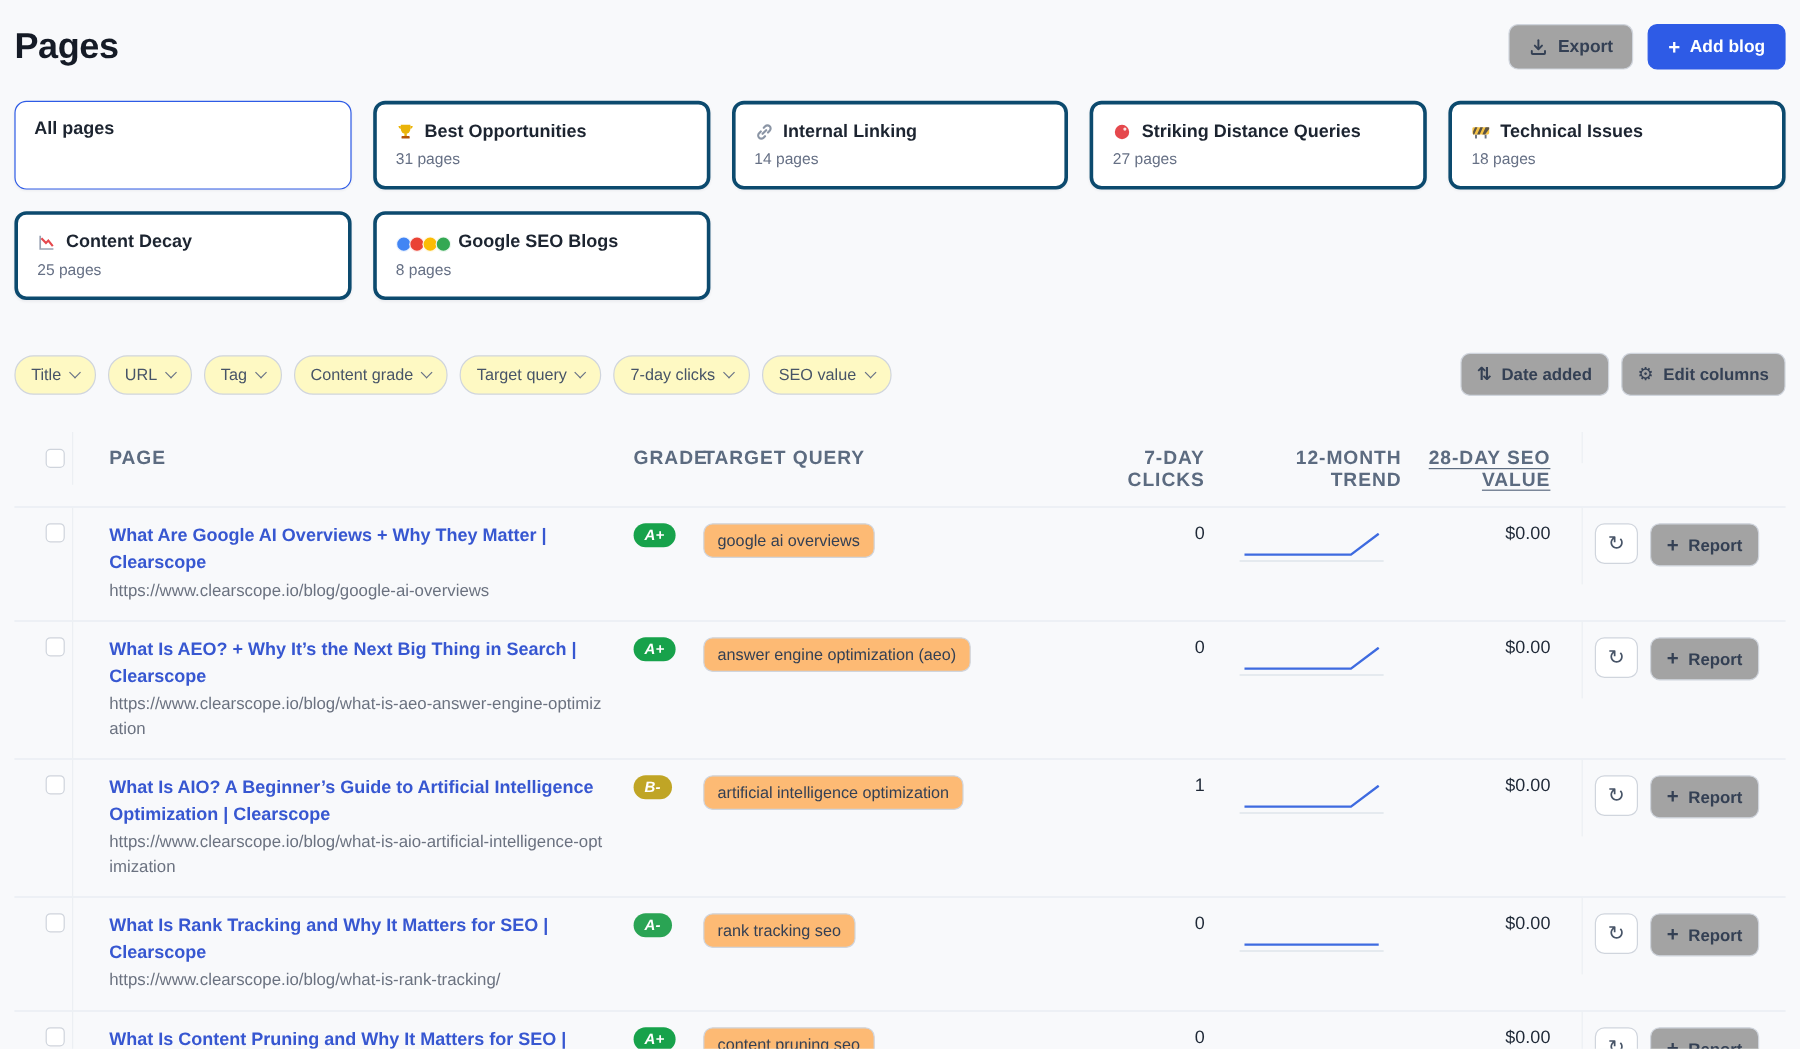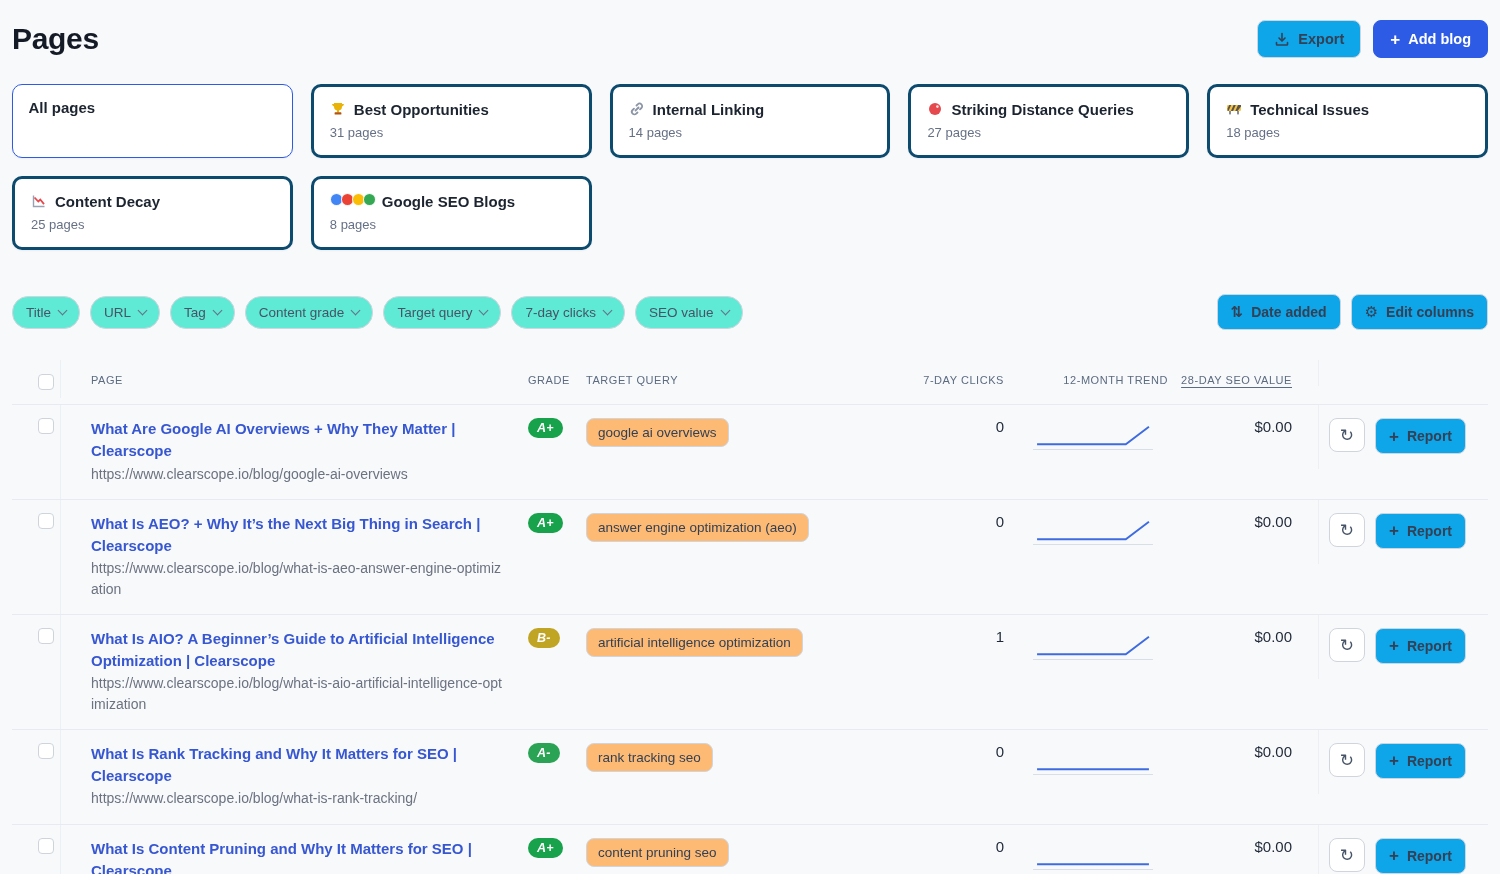--- a/index.html
+++ b/index.html
@@ -11,45 +11,45 @@
     color:#101828;
   }
   .page { padding:0 12px; }
 
   
   .topbar { display:flex; align-items:center; justify-content:space-between; padding:20px 0 26px; }
   .page-title { font-size:30px; font-weight:800; margin:0; letter-spacing:-0.3px; color:#151b26; }
   .topbar-actions { display:flex; gap:12px; }
   .btn {
     display:inline-flex; align-items:center; gap:8px;
-    background:#0ea5e9; border:1px solid #d0d5dd; border-radius:8px;
+    background:#a3a3a3; border:1px solid #d0d5dd; border-radius:8px;
     height:38px; padding:0 16px; font-size:14.5px; font-weight:600;
     color:#344054; cursor:pointer; font-family:inherit;
   }
   .btn-primary { background:var(--accent,#2e5be6); border-color:var(--accent,#2e5be6); color:#fff; }
   .plus { font-size:17px; font-weight:600; line-height:1; }
 
   
   .views-grid { display:grid; grid-template-columns:repeat(5,1fr); gap:18px; }
   .view-card {
     display:block; background:#fff; border:3px solid #0c4a6e; border-radius:10px;
     padding:14px 16px; height:74px; box-shadow:0 1px 2px rgba(16,24,40,.05);
     cursor:pointer; text-decoration:none; color:inherit;
   }
   .view-card.selected { border:1.5px solid var(--accent,#2e5be6); padding:13.5px 15.5px; }
-  .view-title { display:flex; align-items:flex-start; gap:8px; font-size:15px; font-weight:700; color:#1c2430; }
+  .view-title { display:flex; align-items:flex-end; gap:8px; font-size:15px; font-weight:700; color:#1c2430; }
   .vicon { display:inline-flex; width:16px; height:16px; flex:none; }
   .view-count { margin-top:7px; font-size:13px; color:#667085; }
   .gdots { display:inline-flex; align-items:center; flex:none; }
   .gdot { width:13px; height:13px; border-radius:50%; display:inline-block; margin-right:-2px; border:1px solid rgba(255,255,255,.9); }
 
   
   .filter-row { display:flex; align-items:center; gap:10px; margin-top:44px; }
   .chip {
-    display:inline-flex; align-items:center; background:#5eead4; border:1px solid #d0d5dd;
+    display:inline-flex; align-items:center; background:#fef9c3; border:1px solid #d0d5dd;
     border-radius:16px; height:33px; padding:0 13px; font-size:13.5px; font-weight:500;
     color:#475467; cursor:pointer; font-family:inherit;
   }
   .chev {
     width:7px; height:7px; border-right:1.6px solid #667085; border-bottom:1.6px solid #667085;
     transform:rotate(45deg); margin-left:8px; margin-top:-4px;
   }
   .spacer { flex:1; }
   .btn-sm { height:36px; padding:0 13px; font-size:14px; }
   .glyph { font-size:15px; line-height:1; font-family:"DejaVu Sans",sans-serif; }
@@ -58,21 +58,21 @@
   .table { margin-top:30px; }
   .trow {
     display:grid;
     grid-template-columns:48px 460px 66px 322px 110px 150px 150px 1fr;
     align-items:start;
     border-bottom:1px solid #e7eaf0;
   }
   .cell { padding-top:13px; padding-bottom:15px; }
   .thead .cell {
     padding-top:14px; padding-bottom:12px;
-    font-size:11px; font-weight:400; letter-spacing:.05em; color:#5c6b80;
+    font-size:16px; font-weight:700; letter-spacing:.05em; color:#5c6b80;
   }
   .c-select { padding-left:26px; }
   .c-page { padding-left:30px; padding-right:16px; border-left:1px solid #eceff3; }
   .c-grade { padding-left:8px; }
   .c-clicks { text-align:right; padding-right:14px; font-size:15px; color:#1f2937; }
   .c-trend { padding-top:17px; }
   .c-trend .spark { margin:0 auto; }
   .thead .c-trend { text-align:right; padding-top:14px; }
   .c-value { text-align:right; padding-right:26px; font-size:15px; color:#1f2937; }
   .c-actions { display:flex; justify-content:flex-end; gap:10px; padding-right:22px; border-left:1px solid #eceff3; min-height:10px; }

